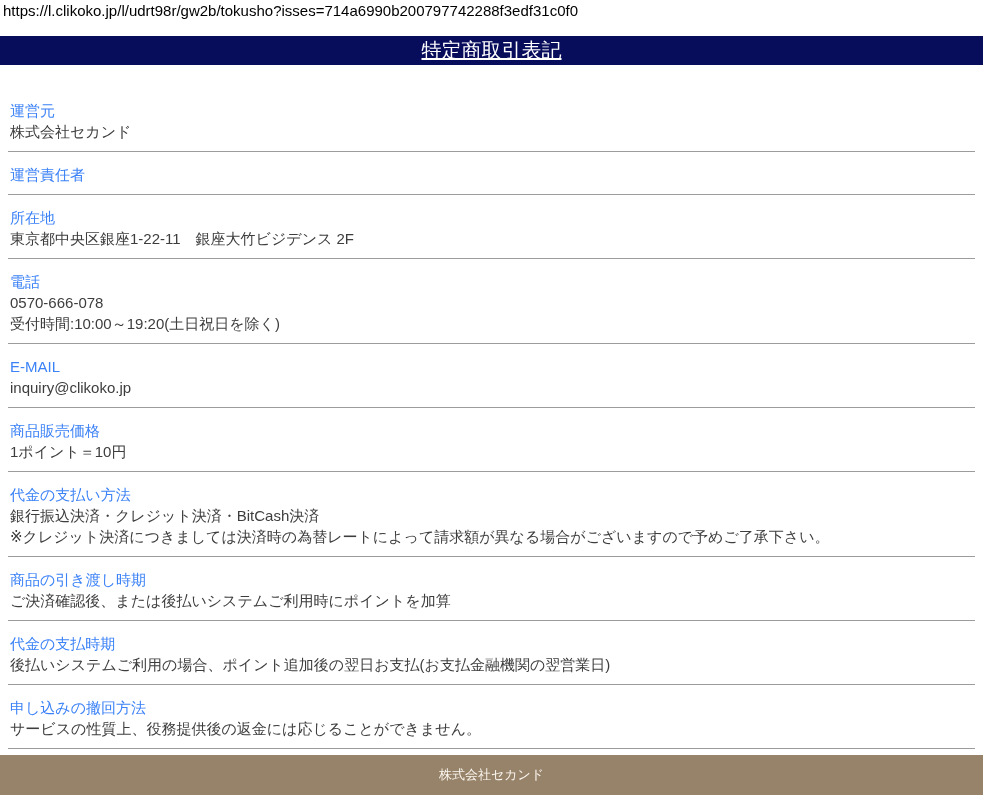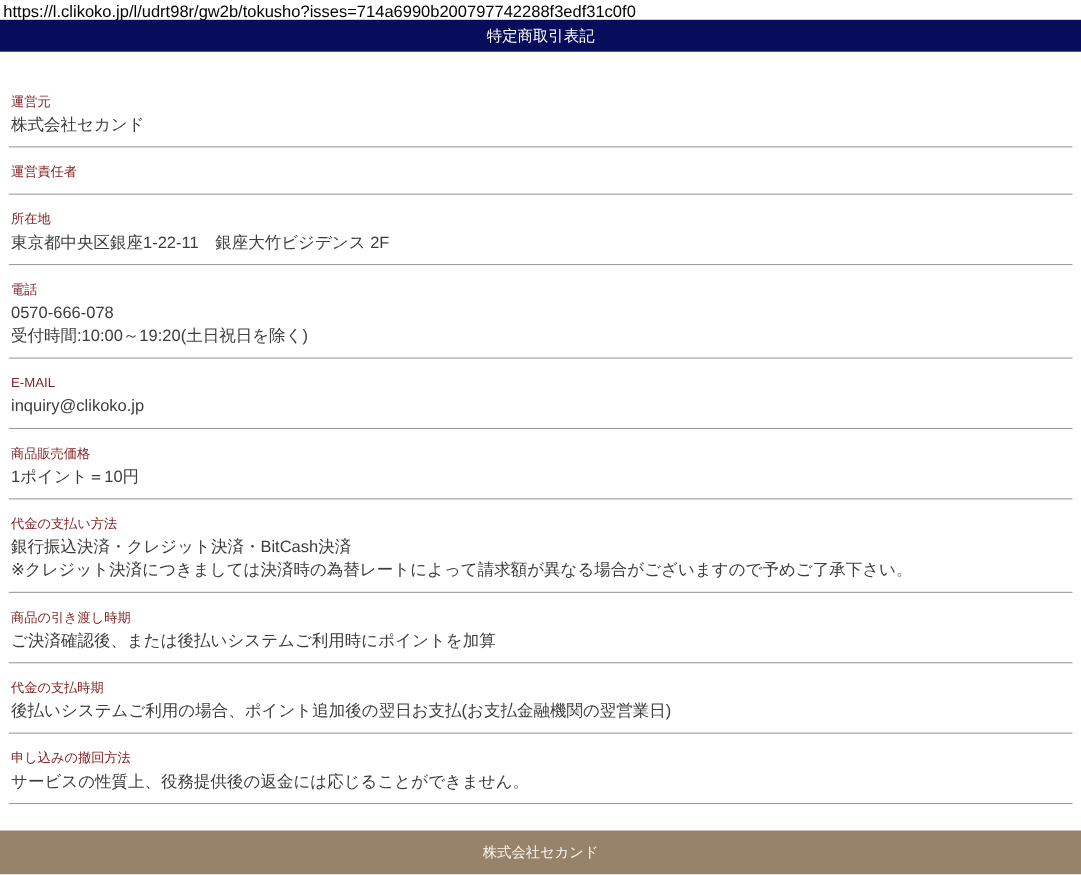--- a/index.html
+++ b/index.html
@@ -10,46 +10,47 @@
     font-family: "Liberation Sans", "DejaVu Sans", sans-serif;
     display: flex;
     flex-direction: column;
     overflow: hidden;
   }
   .url-line {
     font-size: 15px;
     line-height: 21px;
     color: #000000;
     padding-left: 3px;
-    height: 18px;
+    height: 36px;
     white-space: nowrap;
     letter-spacing: 0px;
   }
   .header-bar {
     background: #070c5b;
     height: 29px;
     display: flex;
     align-items: center;
     justify-content: center;
   }
   .header-title {
     color: #ffffff;
-    font-size: 14px;
+    font-size: 20px;
+    text-decoration: underline;
   }
   .content {
     flex: 1 1 auto;
     padding: 23px 8px 0 8px;
   }
   .section {
     padding: 12px 2px 9px 2px;
     border-bottom: 1px solid #9c9c9c;
   }
   .section-label {
-    color: #7f1d1d;
-    font-size: 12px;
+    color: #3b82f6;
+    font-size: 15px;
     line-height: 21px;
   }
   .section-line {
     color: #3d3d3d;
     font-size: 15px;
     line-height: 21px;
   }
   .footer-bar {
     flex: 0 0 auto;
     background: #97826a;

